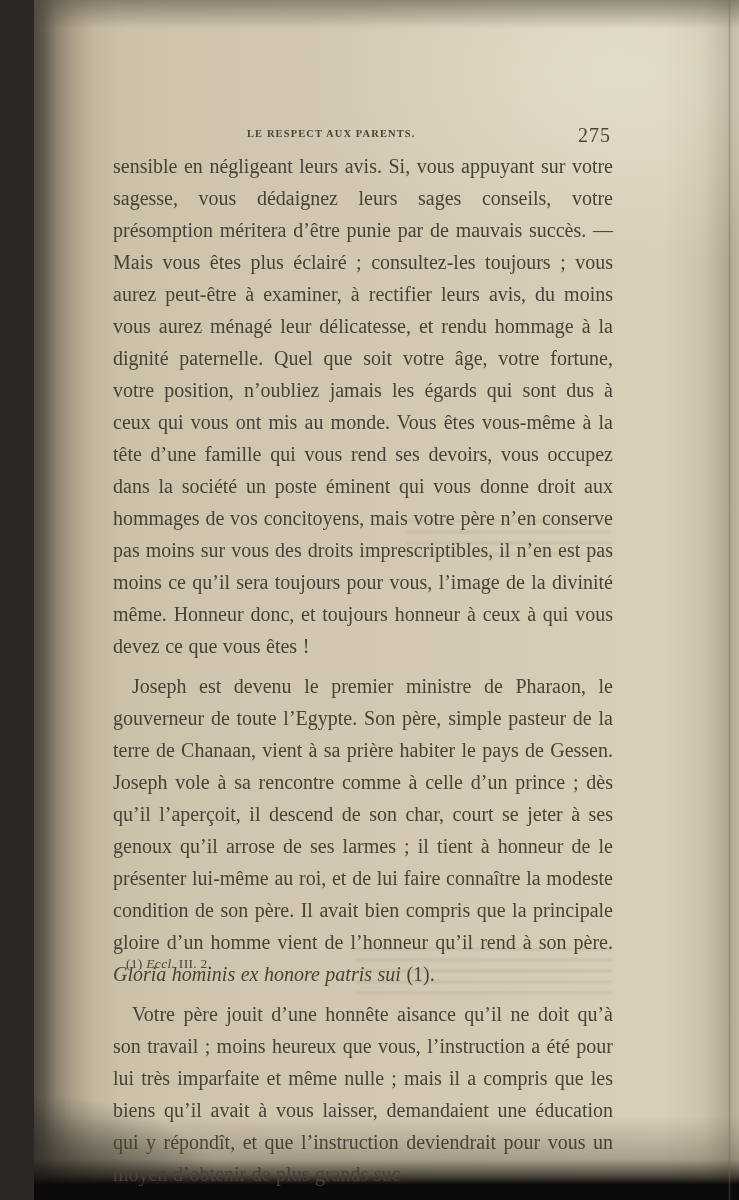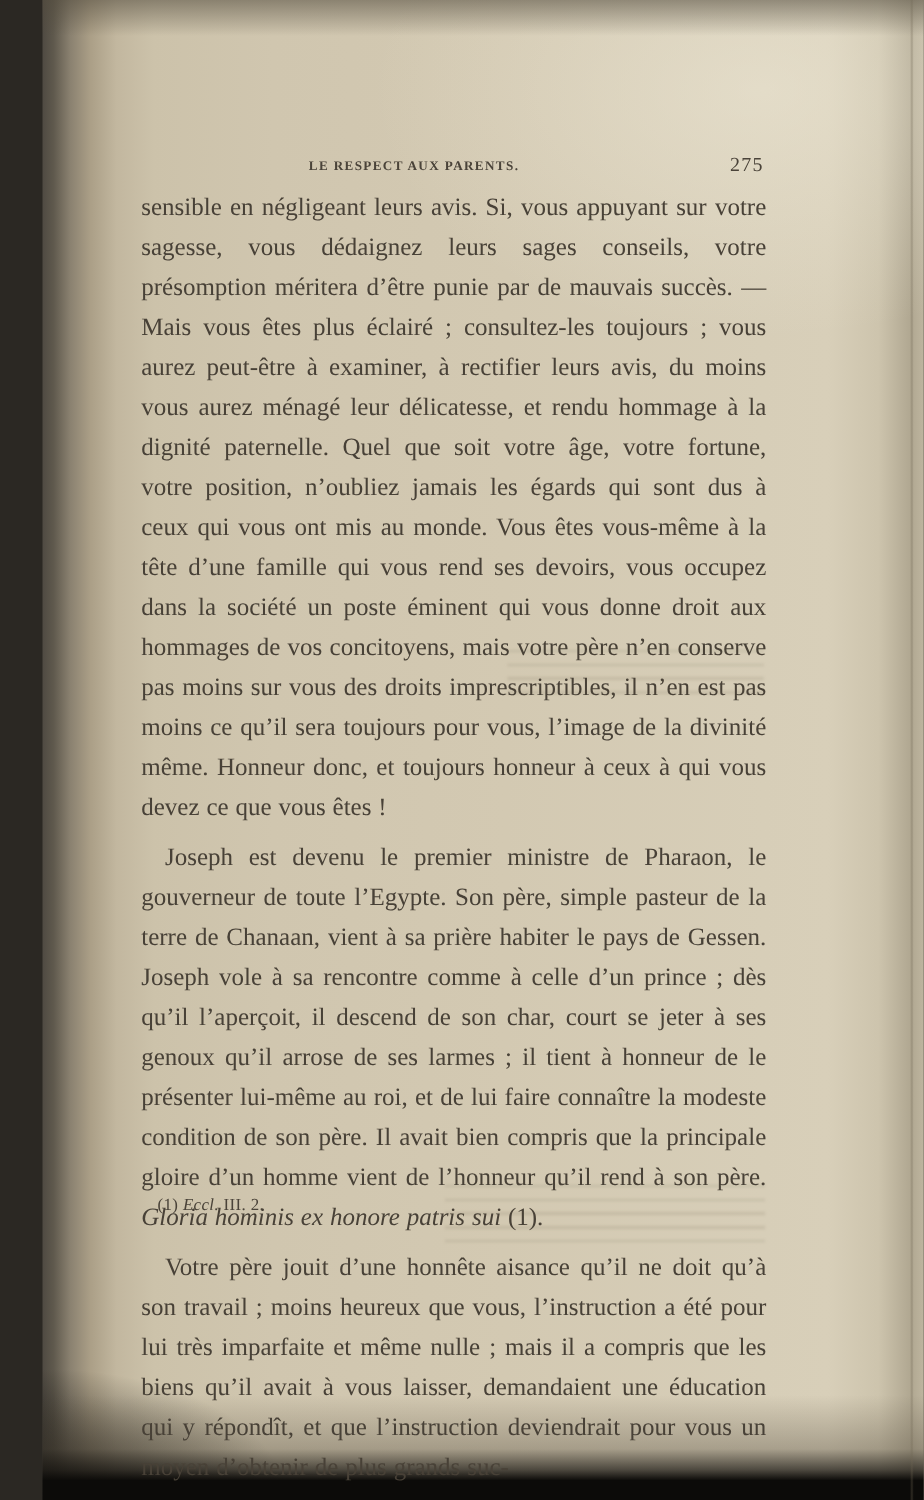--- a/index.html
+++ b/index.html
@@ -23,21 +23,21 @@
     position:absolute; top:124px; left:79px; width:500px; height:22px;
     color:#4a4339;
   }
   .running-title{
     position:absolute; left:134px; top:4px;
     font-size:10.5px; font-weight:bold; letter-spacing:1.1px;
     white-space:nowrap;
   }
   .page-number{
     position:absolute; right:2px; top:0;
-    font-size:16px; letter-spacing:1px;
+    font-size:20px; letter-spacing:1px;
   }
   .body-text{
     position:absolute; top:150px; left:79px; width:500px;
     font-size:20px; line-height:32px;
     color:#484137; text-align:justify;
   }
   .para{margin:0; word-spacing:0.5px;}
   .para + .para{margin-top:8px;}
   .indent{text-indent:19px;}
   .footnote{

